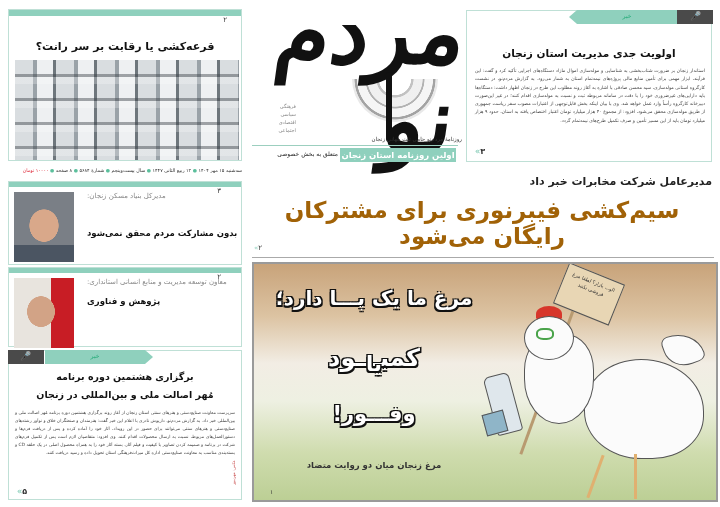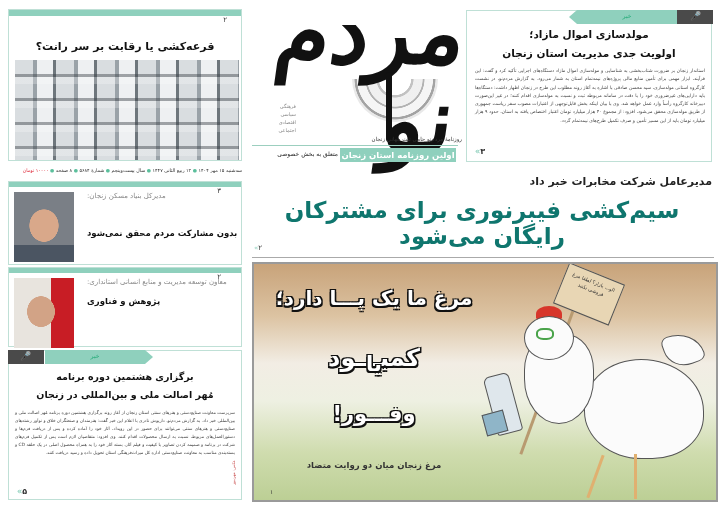--- a/index.html
+++ b/index.html
@@ -50,21 +50,21 @@
   #asset-body { position: absolute; left: 8px; top: 56px; width: 230px; font-size: 4.6px; line-height: 8.3px; text-align: justify; color: #444; direction: rtl; }
   #asset-pg { left: 8px; top: 136px; font-size: 8px; font-weight: bold; }
 
   
   #dateline { position: absolute; left: 8px; top: 168px; width: 234px; font-size: 4.8px; color: #333; direction: rtl; text-align: right; white-space: nowrap; overflow: hidden; }
   #dateline .price { color: #d23; }
   #dateline .dot { color: #5bbf9c; }
 
   
   #kicker { position: absolute; left: 252px; top: 175px; width: 460px; text-align: right; font-size: 11px; font-weight: bold; color: #222; direction: rtl; }
-  #headline { position: absolute; left: 250px; top: 197px; width: 464px; text-align: center; font-size: 23px; font-weight: bold; color: #0f766e; direction: rtl; letter-spacing: -0.5px; }
+  #headline { position: absolute; left: 250px; top: 197px; width: 464px; text-align: center; font-size: 23px; font-weight: bold; color: #a16207; direction: rtl; letter-spacing: -0.5px; }
   #headline-pg { left: 254px; top: 244px; font-size: 7px; }
   #headline-rule { position: absolute; left: 252px; top: 257px; width: 462px; height: 1px; background: #aaa; }
 
   
   .int-box { position: absolute; left: 8px; width: 234px; border: 1px solid #bfe0d6; background: #fff; }
   .int-box .teal-bar { left: 0; top: 0; width: 232px; height: 5px; }
   .int-photo { position: absolute; left: 5px; top: 10px; width: 60px; height: 70px; }
   .int-role, .int-t1, .int-t2 { position: absolute; left: 78px; width: 162px; text-align: left; direction: rtl; }
   .int-role { top: 10px; font-size: 7px; color: #888; }
   .int-t1 { top: 28px; font-size: 8.5px; font-weight: bold; }
@@ -143,21 +143,20 @@
 <div id="private-sector">متعلق به بخش خصوصی</div>
 
 <div class="box" id="asset-story">
   <div class="badge-tab" id="asset-head-tab">
     <span style="position:absolute;left:0;right:0;top:2px;text-align:center;font-size:6px;color:#2a7;">خبر</span>
     <span class="chev" style="left:-8px;top:0;border-right:8px solid #8fd0bd;"></span>
   </div>
   <div class="dark-tab" id="asset-dark-tab">
     <span style="position:absolute;left:13px;top:1px;font-size:9px;color:#fff;">🎤</span>
   </div>
-  <div id="asset-title1">مولدسازی اموال مازاد؛</div>
   <div id="asset-title2">اولویت جدی مدیریت استان زنجان</div>
   <div id="asset-body">استاندار زنجان بر ضرورت شتاب‌بخشی به شناسایی و مولدسازی اموال مازاد دستگاه‌های اجرایی تأکید کرد و گفت: این فرآیند، ابزار مهمی برای تأمین منابع مالی پروژه‌های نیمه‌تمام استان به شمار می‌رود. به گزارش مردم‌نو، در نشست کارگروه استانی مولدسازی، سید محسن صادقی با اشاره به آغاز روند مطلوب این طرح در زنجان اظهار داشت: دستگاه‌ها باید دارایی‌های غیرضروری خود را با دقت در سامانه مربوطه ثبت و نسبت به مولدسازی اقدام کنند؛ در غیر این‌صورت دبیرخانه کارگروه رأساً وارد عمل خواهد شد. وی با بیان اینکه بخش قابل‌توجهی از اعتبارات مصوب سفر ریاست جمهوری از طریق مولدسازی محقق می‌شود، افزود: از مجموع ۴۰ هزار میلیارد تومان اعتبار اختصاص یافته به استان، حدود ۹ هزار میلیارد تومان باید از این مسیر تأمین و صرف تکمیل طرح‌های نیمه‌تمام گردد.</div>
   <span class="pg-num" id="asset-pg">
     <span style="color:#8fd0bd;">«</span><span>۳</span>
   </span>
 </div>
 
 <div id="dateline">
   <span>سه‌شنبه ۱۵ مهر ۱۴۰۴</span>
   <span class="dot"> ● </span>

